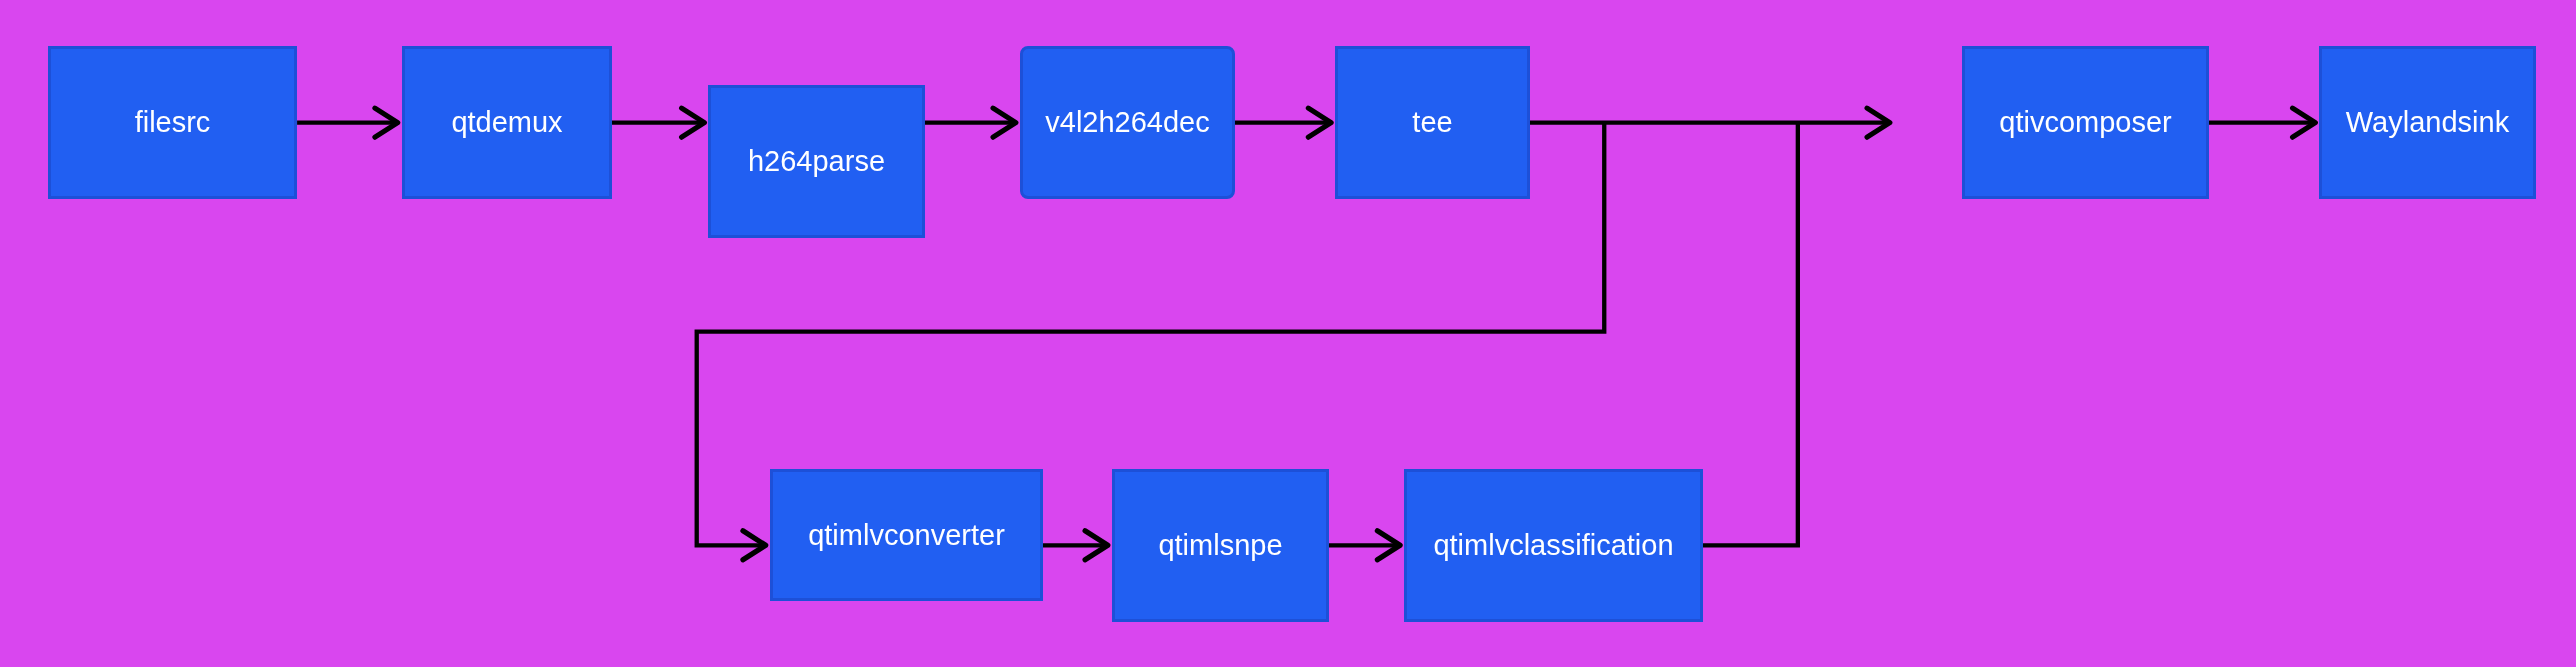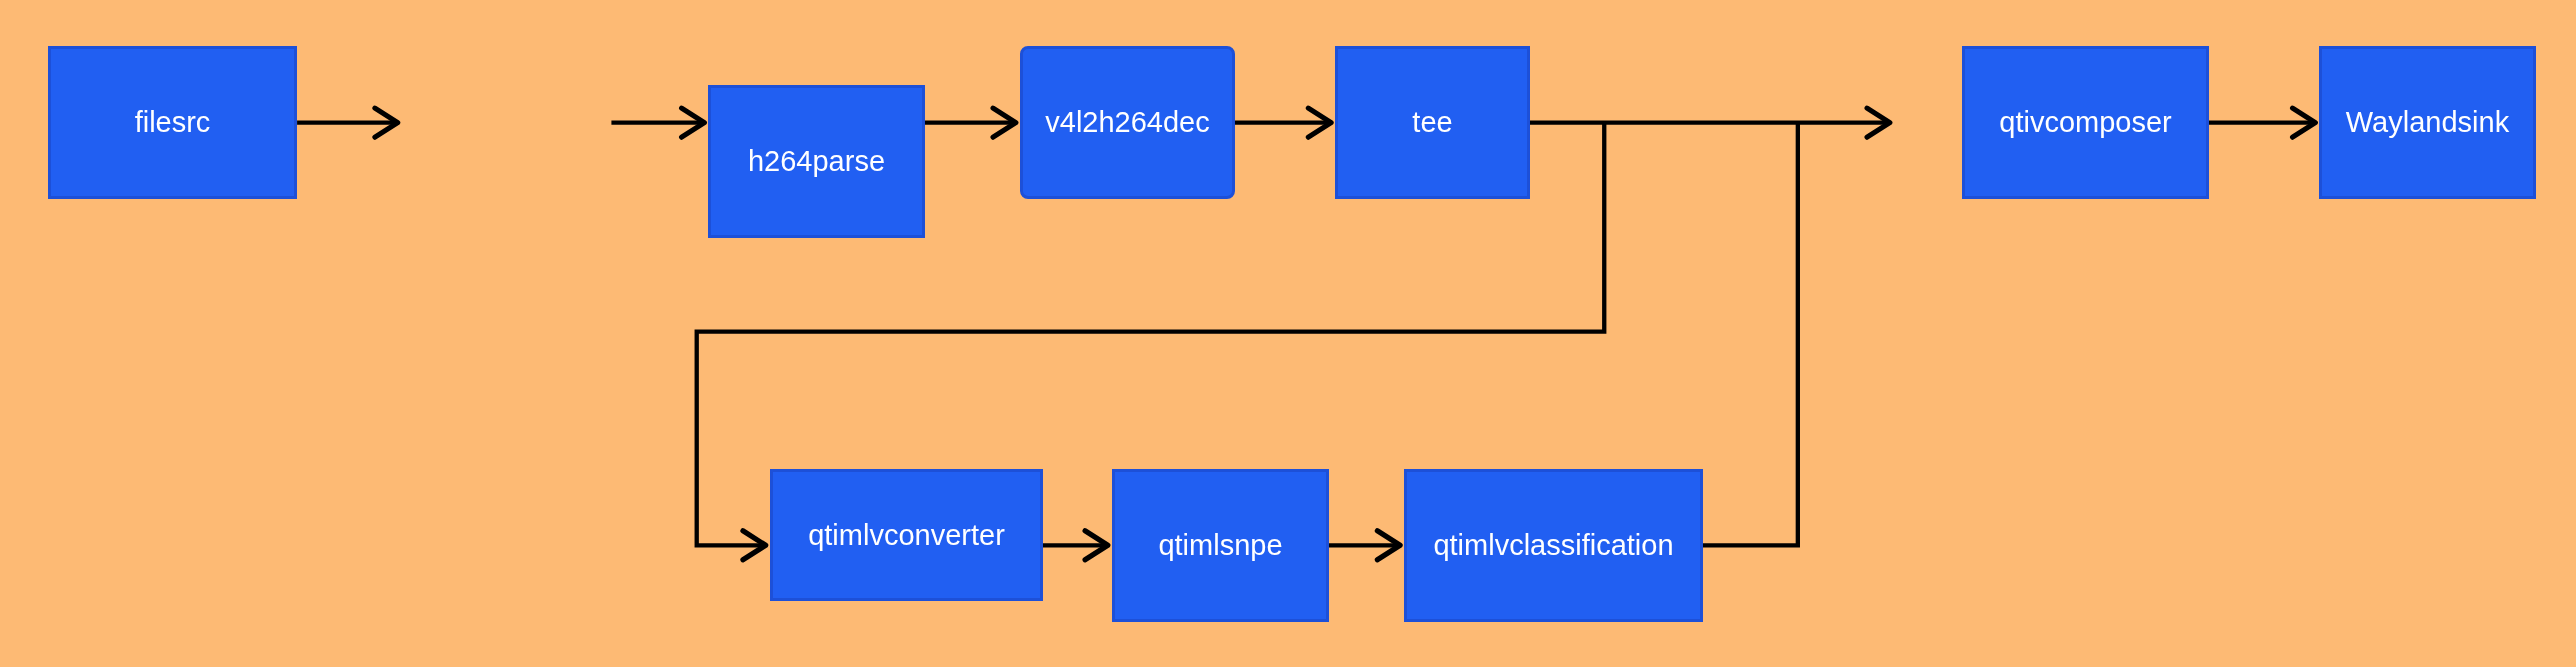--- a/index.html
+++ b/index.html
@@ -4,21 +4,21 @@
 <style>
   html, body {
     margin: 0;
     padding: 0;
     background: #ffffff;
   }
   #canvas {
     position: relative;
     width: 2576px;
     height: 667px;
-    background: #fdba74;
+    background: #d946ef;
     font-family: "Liberation Sans", sans-serif;
     overflow: hidden;
   }
   #edges {
     position: absolute;
     left: 0;
     top: 0;
   }
   .edge {
     fill: none;
@@ -70,20 +70,21 @@
     <path class="edge" d="M1288,128 H1389" marker-end="url(#arrow)"></path>
     <path class="edge" d="M1596,128 H1972" marker-end="url(#arrow)"></path>
     <path class="edge" d="M2196,128 H2416" marker-end="url(#arrow)"></path>
     <path class="edge" d="M1674,128 L1674,346 L727,346 L727,569 L799,569" marker-end="url(#arrow)"></path>
     <path class="edge" d="M1088,569 H1156" marker-end="url(#arrow)"></path>
     <path class="edge" d="M1386,569 H1461" marker-end="url(#arrow)"></path>
     <path class="edge" d="M1777,569 H1876 V127"></path>
   </svg>
 
   <div class="node" id="n-filesrc">filesrc</div>
+  <div class="node" id="n-qtdemux">qtdemux</div>
   <div class="node" id="n-h264parse">h264parse</div>
   <div class="node" id="n-v4l2h264dec">v4l2h264dec</div>
   <div class="node" id="n-tee">tee</div>
   <div class="node" id="n-qtivcomposer">qtivcomposer</div>
   <div class="node" id="n-waylandsink">Waylandsink</div>
   <div class="node" id="n-qtimlvconverter">qtimlvconverter</div>
   <div class="node" id="n-qtimlsnpe">qtimlsnpe</div>
   <div class="node" id="n-qtimlvclassification">qtimlvclassification</div>
 
 </div>

